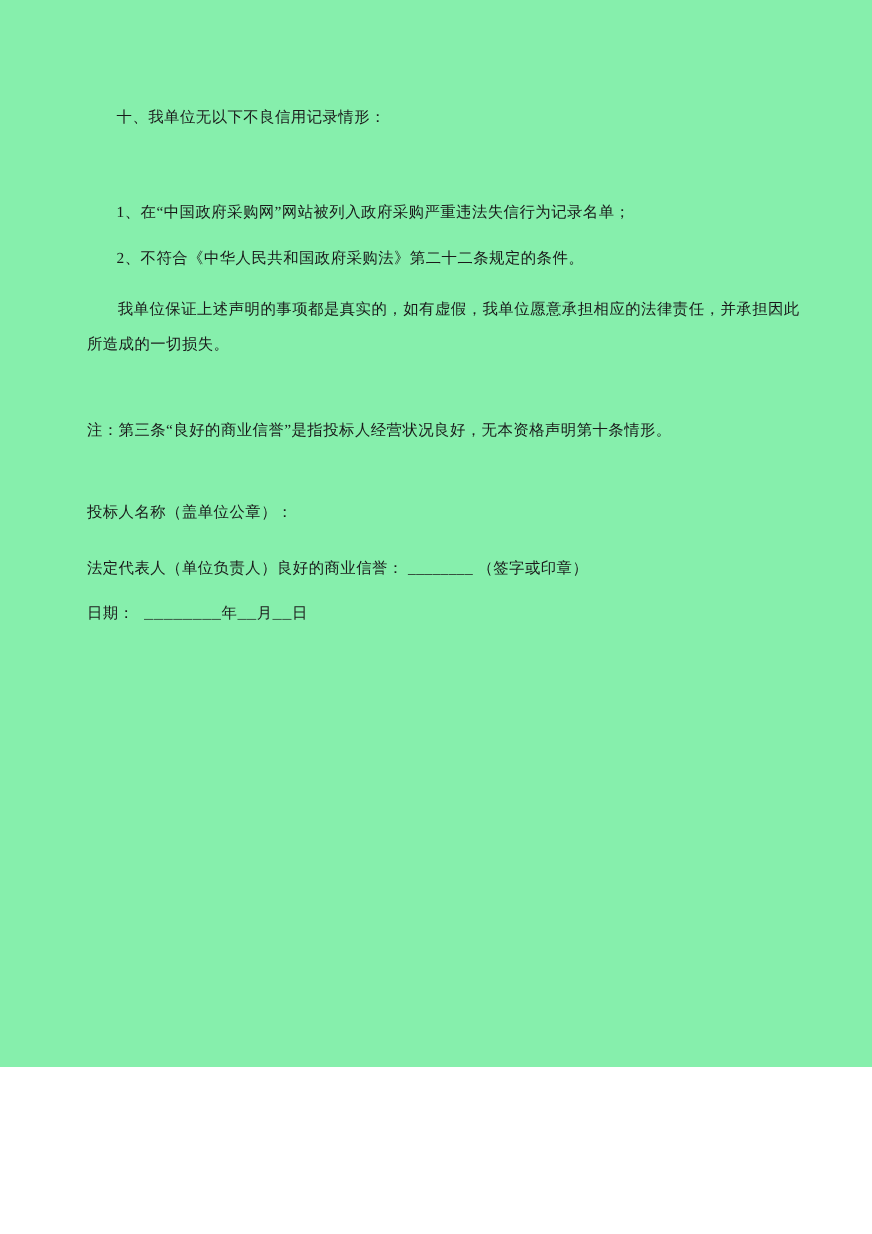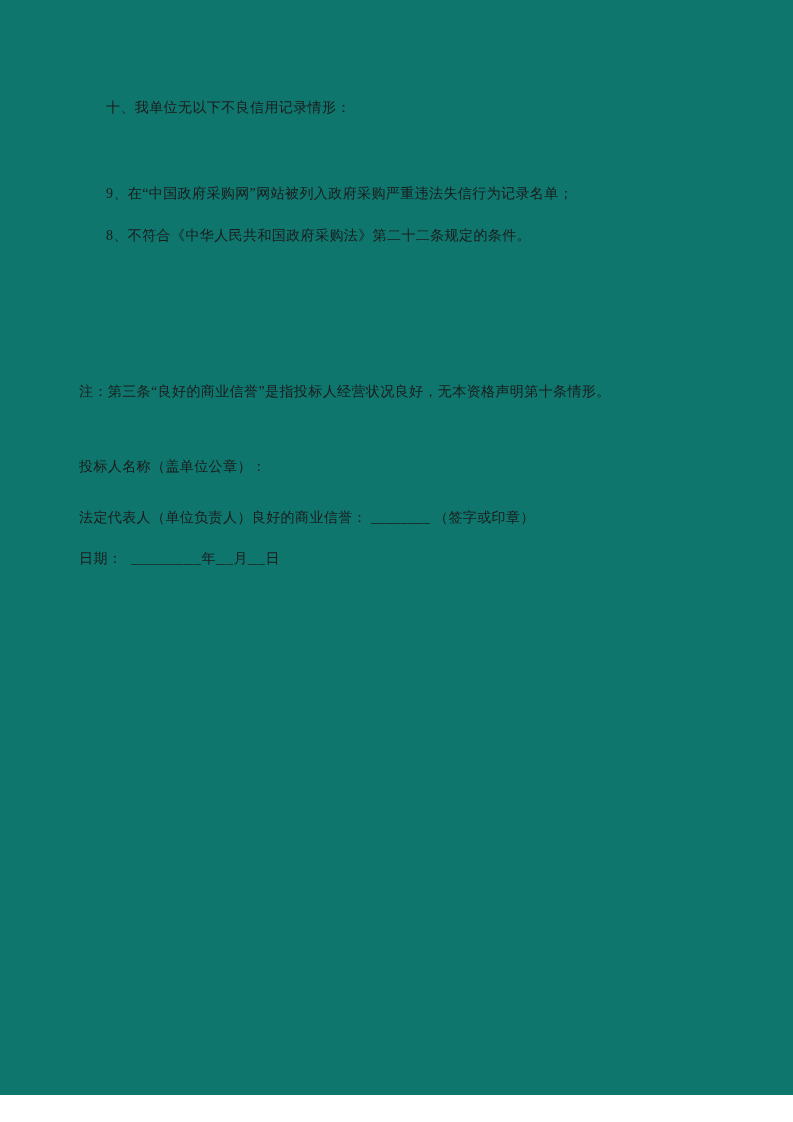--- a/index.html
+++ b/index.html
@@ -5,22 +5,22 @@
   * { margin: 0; padding: 0; box-sizing: border-box; }
   html, body { background: #ffffff; }
   body {
     width: 793px;
     height: 1122px;
     font-family: "Liberation Serif", "DejaVu Serif", serif;
   }
   .page {
     position: relative;
     width: 793px;
-    height: 1095px;
-    background: #0f766e;
+    height: 970px;
+    background: #86efac;
     color: #1a1a1a;
     font-size: 14px;
     line-height: 1;
     overflow: hidden;
   }
   .line {
     position: absolute;
     white-space: nowrap;
     letter-spacing: 0.4px;
   }
@@ -46,24 +46,25 @@
   .sig-date    { top: 552px; font-family: Liberation Mono, monospace; }
 </style>
 </head>
 <body>
 
 <div class="page">
 
   <div class="line indent heading">十、我单位无以下不良信用记录情形：</div>
 
 
-  <div class="line indent item-2">9、在“中国政府采购网”网站被列入政府采购严重违法失信行为记录名单；</div>
+  <div class="line indent item-2">1、在“中国政府采购网”网站被列入政府采购严重违法失信行为记录名单；</div>
 
-  <div class="line indent item-3">8、不符合《中华人民共和国政府采购法》第二十二条规定的条件。</div>
+  <div class="line indent item-3">2、不符合《中华人民共和国政府采购法》第二十二条规定的条件。</div>
 
+  <p class="paragraph">我单位保证上述声明的事项都是真实的，如有虚假，我单位愿意承担相应的法律责任，并承担因此所造成的一切损失。</p>
 
   <div class="line flush note">注：第三条“良好的商业信誉”是指投标人经营状况良好，无本资格声明第十条情形。</div>
 
   <div class="line flush sig-bidder">投标人名称（盖单位公章）：</div>
 
   <div class="line flush sig-rep">法定代表人（单位负责人）良好的商业信誉： ________ （签字或印章）</div>
 
   <div class="line flush sig-date">日期： ________年__月__日</div>
 
 </div>

